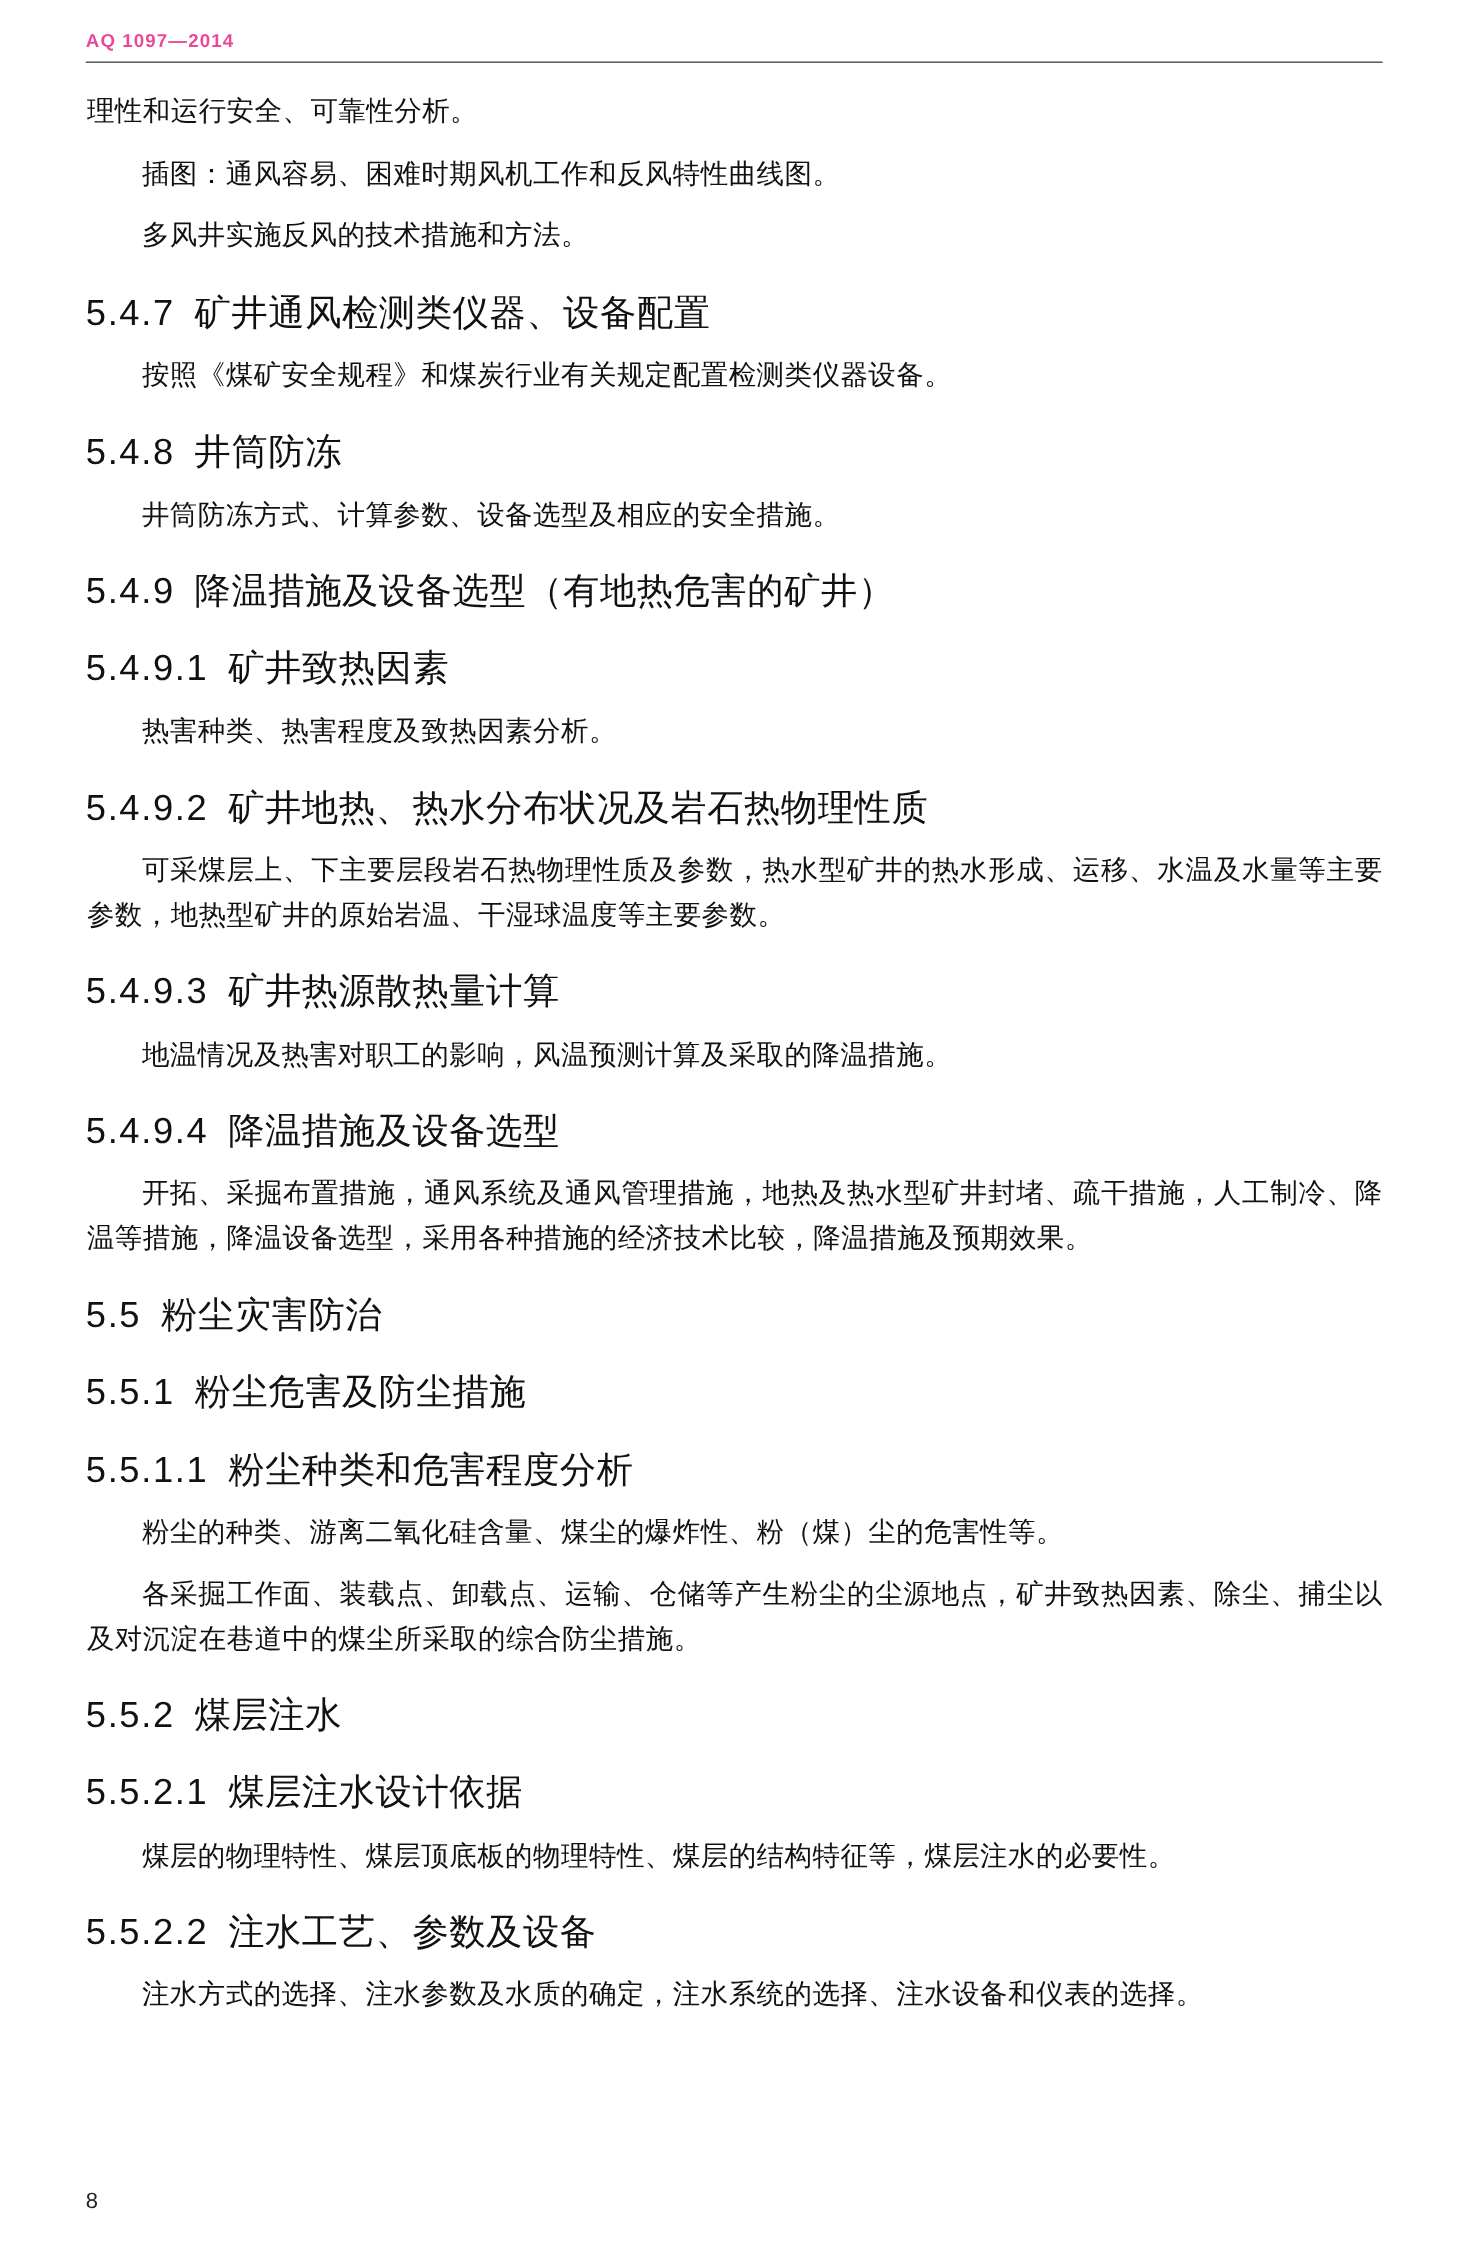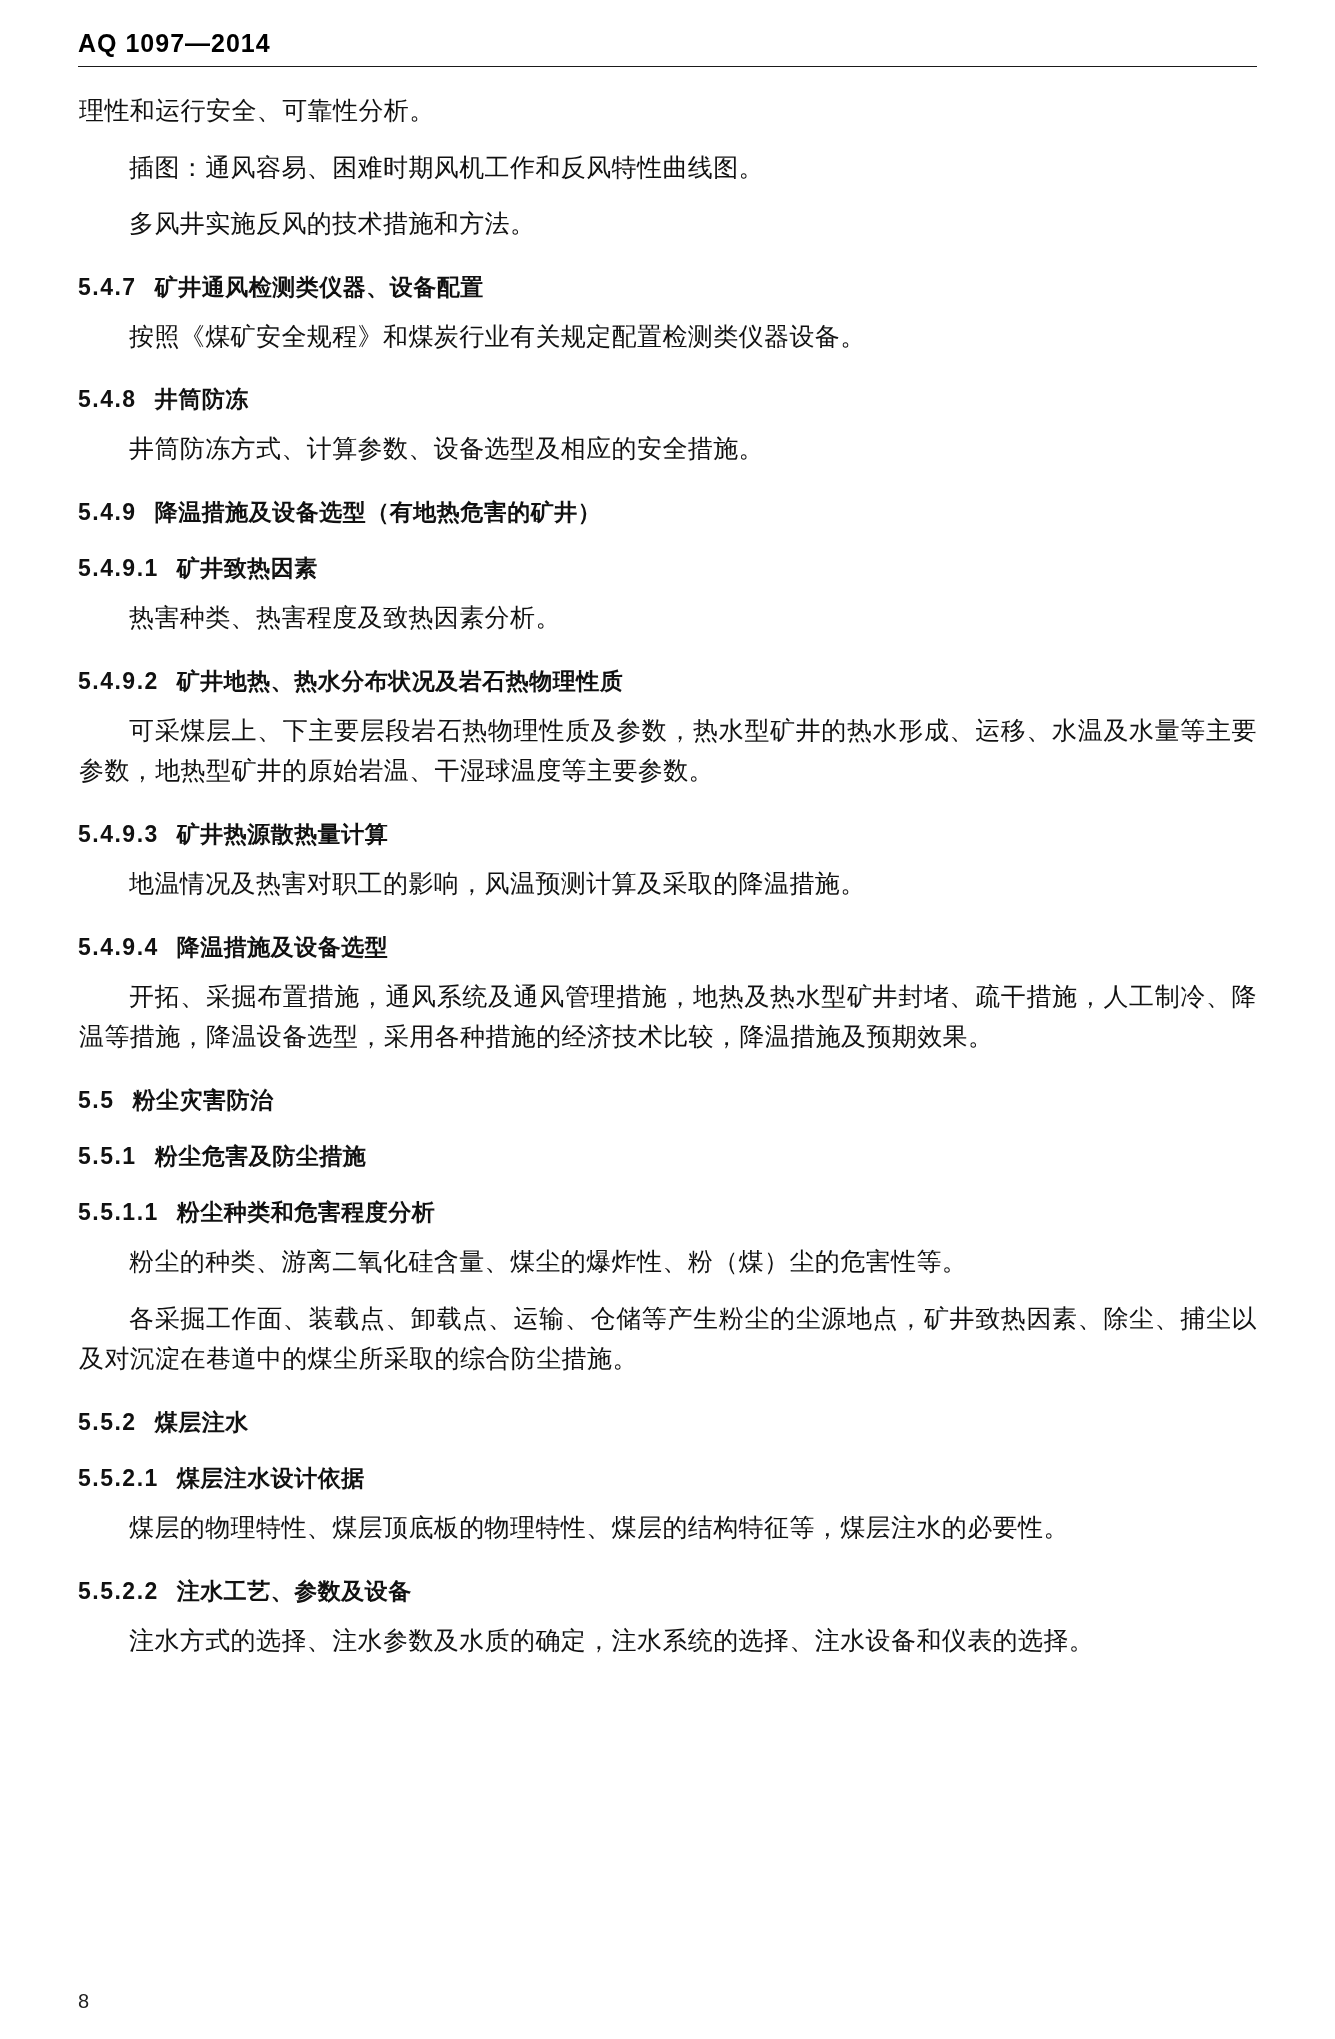--- a/index.html
+++ b/index.html
@@ -17,23 +17,23 @@
   .page {
     width: 1335px;
     min-height: 2039px;
     box-sizing: border-box;
     padding: 28px 78px 40px 78px;
     position: relative;
   }
   .header {
     font-family: "Liberation Sans", "DejaVu Sans", sans-serif;
     font-weight: bold;
-    font-size: 25px;
+    font-size: 17px;
     letter-spacing: 1px;
-    color: #000000;
+    color: #ec4899;
     margin: 0 0 8px 0;
     line-height: 1.2;
   }
   .rule {
     border: 0;
     border-top: 1.6px solid #1a1a1a;
     margin: 4px 0 26px 0;
     width: 100%;
   }
   .content {
@@ -45,22 +45,22 @@
     text-align: justify;
     text-justify: inter-ideograph;
     letter-spacing: 0.4px;
     font-family: Liberation Mono, monospace;
   }
   .para.indent {
     text-indent: 2em;
   }
   .heading {
     font-family: "Liberation Sans", "DejaVu Sans", sans-serif;
-    font-weight: bold;
-    font-size: 23px;
+    font-weight: normal;
+    font-size: 33px;
     margin: 24px 0 16px 0;
     letter-spacing: 0.5px;
     line-height: 1.4;
   }
   .heading .num {
     display: inline-block;
     margin-right: 18px;
     letter-spacing: 1.5px;
   }
   .footer {

